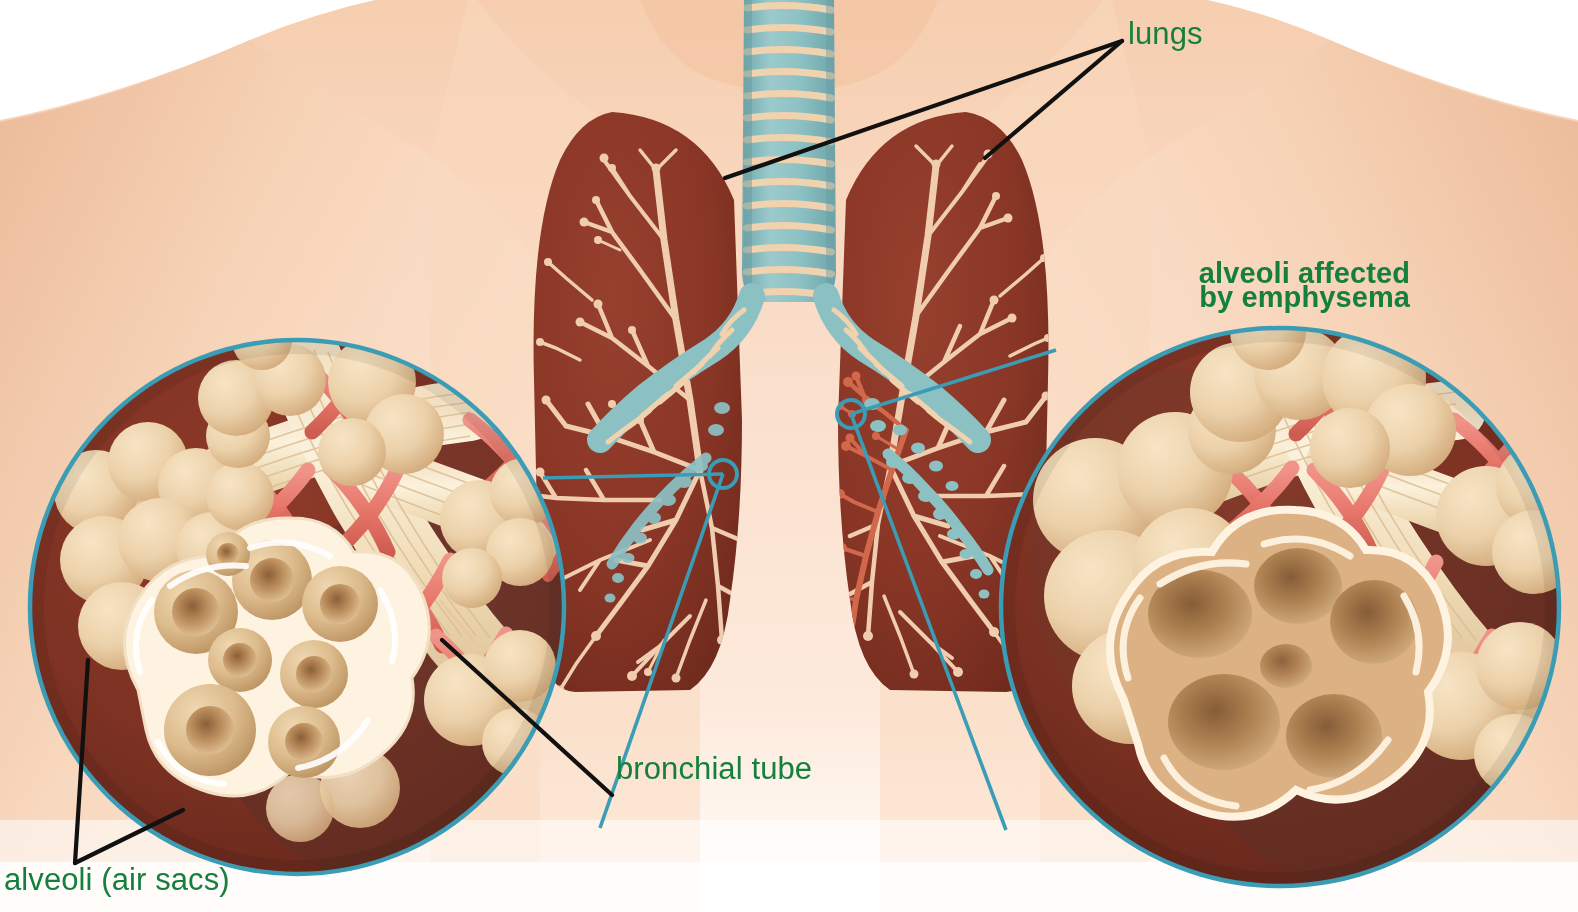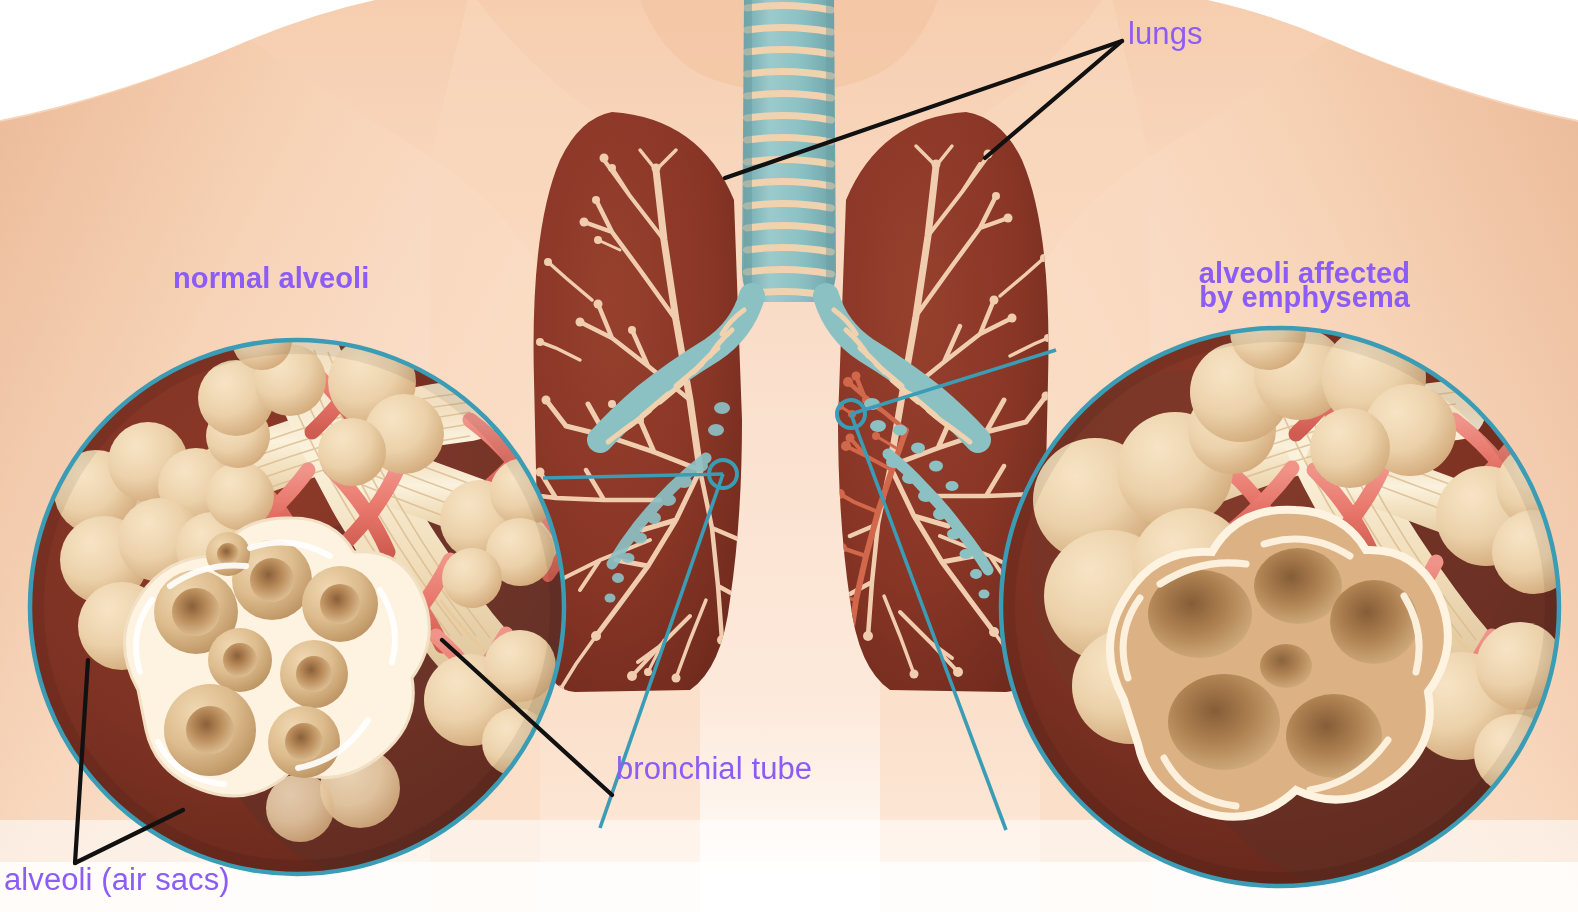--- a/index.html
+++ b/index.html
@@ -1,20 +1,20 @@
 <!DOCTYPE html>
 <html><head>
 <meta charset="utf-8">
 <title>Lungs and Alveoli — Emphysema Diagram</title>
 <style>
   html,body{margin:0;padding:0;background:#ffffff;}
   body{font-family:"Liberation Sans","DejaVu Sans",sans-serif;}
   #stage{position:relative;width:1578px;height:912px;background:#fff;overflow:hidden;}
   svg.layer{position:absolute;left:0;top:0;width:1578px;height:912px;}
-  .lbl{position:absolute;color:#8b5cf6;white-space:pre;line-height:1.12;}
+  .lbl{position:absolute;color:#15803d;white-space:pre;line-height:1.12;}
   .lbl-reg{font-size:31px;font-weight:400;letter-spacing:.1px;}
   .lbl-bold{font-size:29px;font-weight:700;letter-spacing:.1px;}
   .lbl-right{text-align:right;}
 </style>
 </head>
 <body>
 
 <div id="stage">
 
 <svg class="layer" viewBox="0 0 1578 912">
@@ -516,21 +516,20 @@
     <path d="M1122 41 L725 178"></path>
     <path d="M1122 41 L985 158"></path>
     <path d="M442 640 L612 795"></path>
     <path d="M75 863 L88 660"></path>
     <path d="M75 863 L183 810"></path>
   </g>
 </svg>
 
 <div class="lbl lbl-reg" style="left:1128px; top:17px;">lungs</div>
 
-<div class="lbl lbl-bold" style="left:173px; top:262px;">normal alveoli</div>
 
 <div class="lbl lbl-bold lbl-right" style="left:1010px; top:245px; width:400px;margin-top:12px;">alveoli affected</div>
 <div class="lbl lbl-bold lbl-right" style="left:1010px; top:281px; width:400px;">by emphysema</div>
 
 <div class="lbl lbl-reg" style="left:616px; top:752px;">bronchial tube</div>
 
 <div class="lbl lbl-reg" style="left:4px; top:863px;">alveoli (air sacs)</div>
 
 </div>
 

